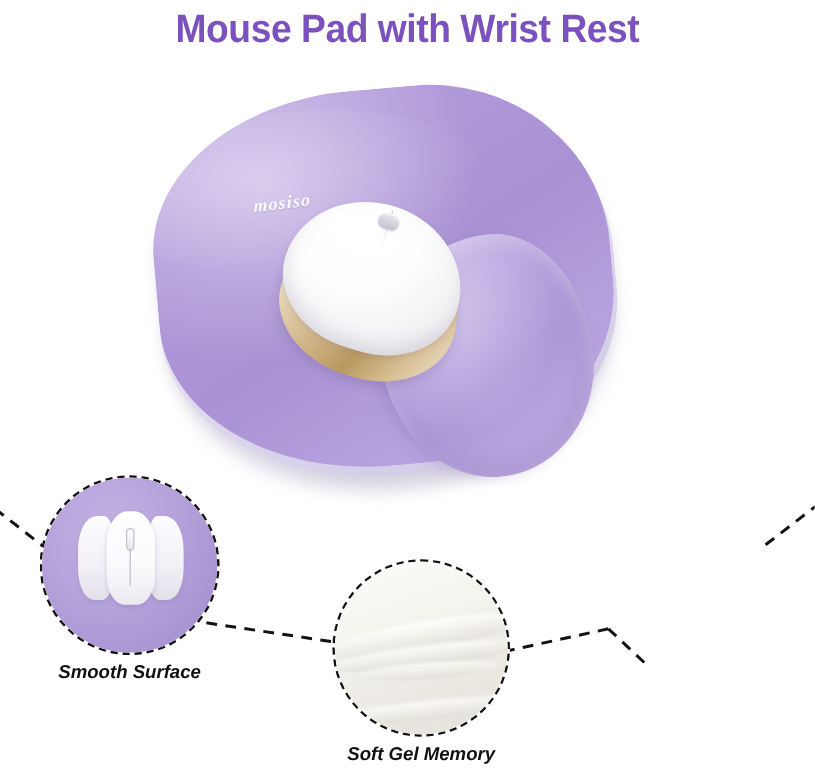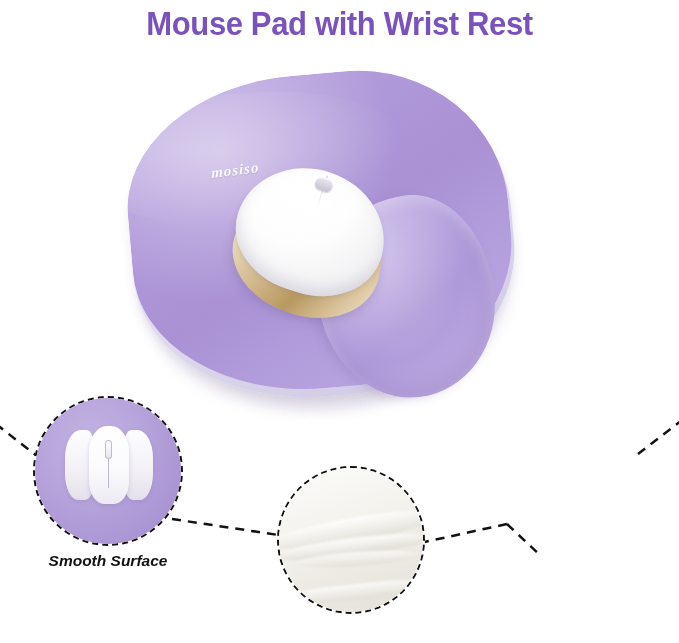--- a/index.html
+++ b/index.html
@@ -444,16 +444,17 @@
   </div>
 
   <div class="callout" id="callout-gel">
     <div class="bubble">
       <div class="gel-fill"></div>
       <div class="gel-wave gw1"></div>
       <div class="gel-wave gw2"></div>
       <div class="gel-wave gw3"></div>
       <div class="gel-wave gw4"></div>
     </div>
+    <div class="callout-label">Soft Gel Memory</div>
   </div>
 
 
 </div>
 
 </body></html>

